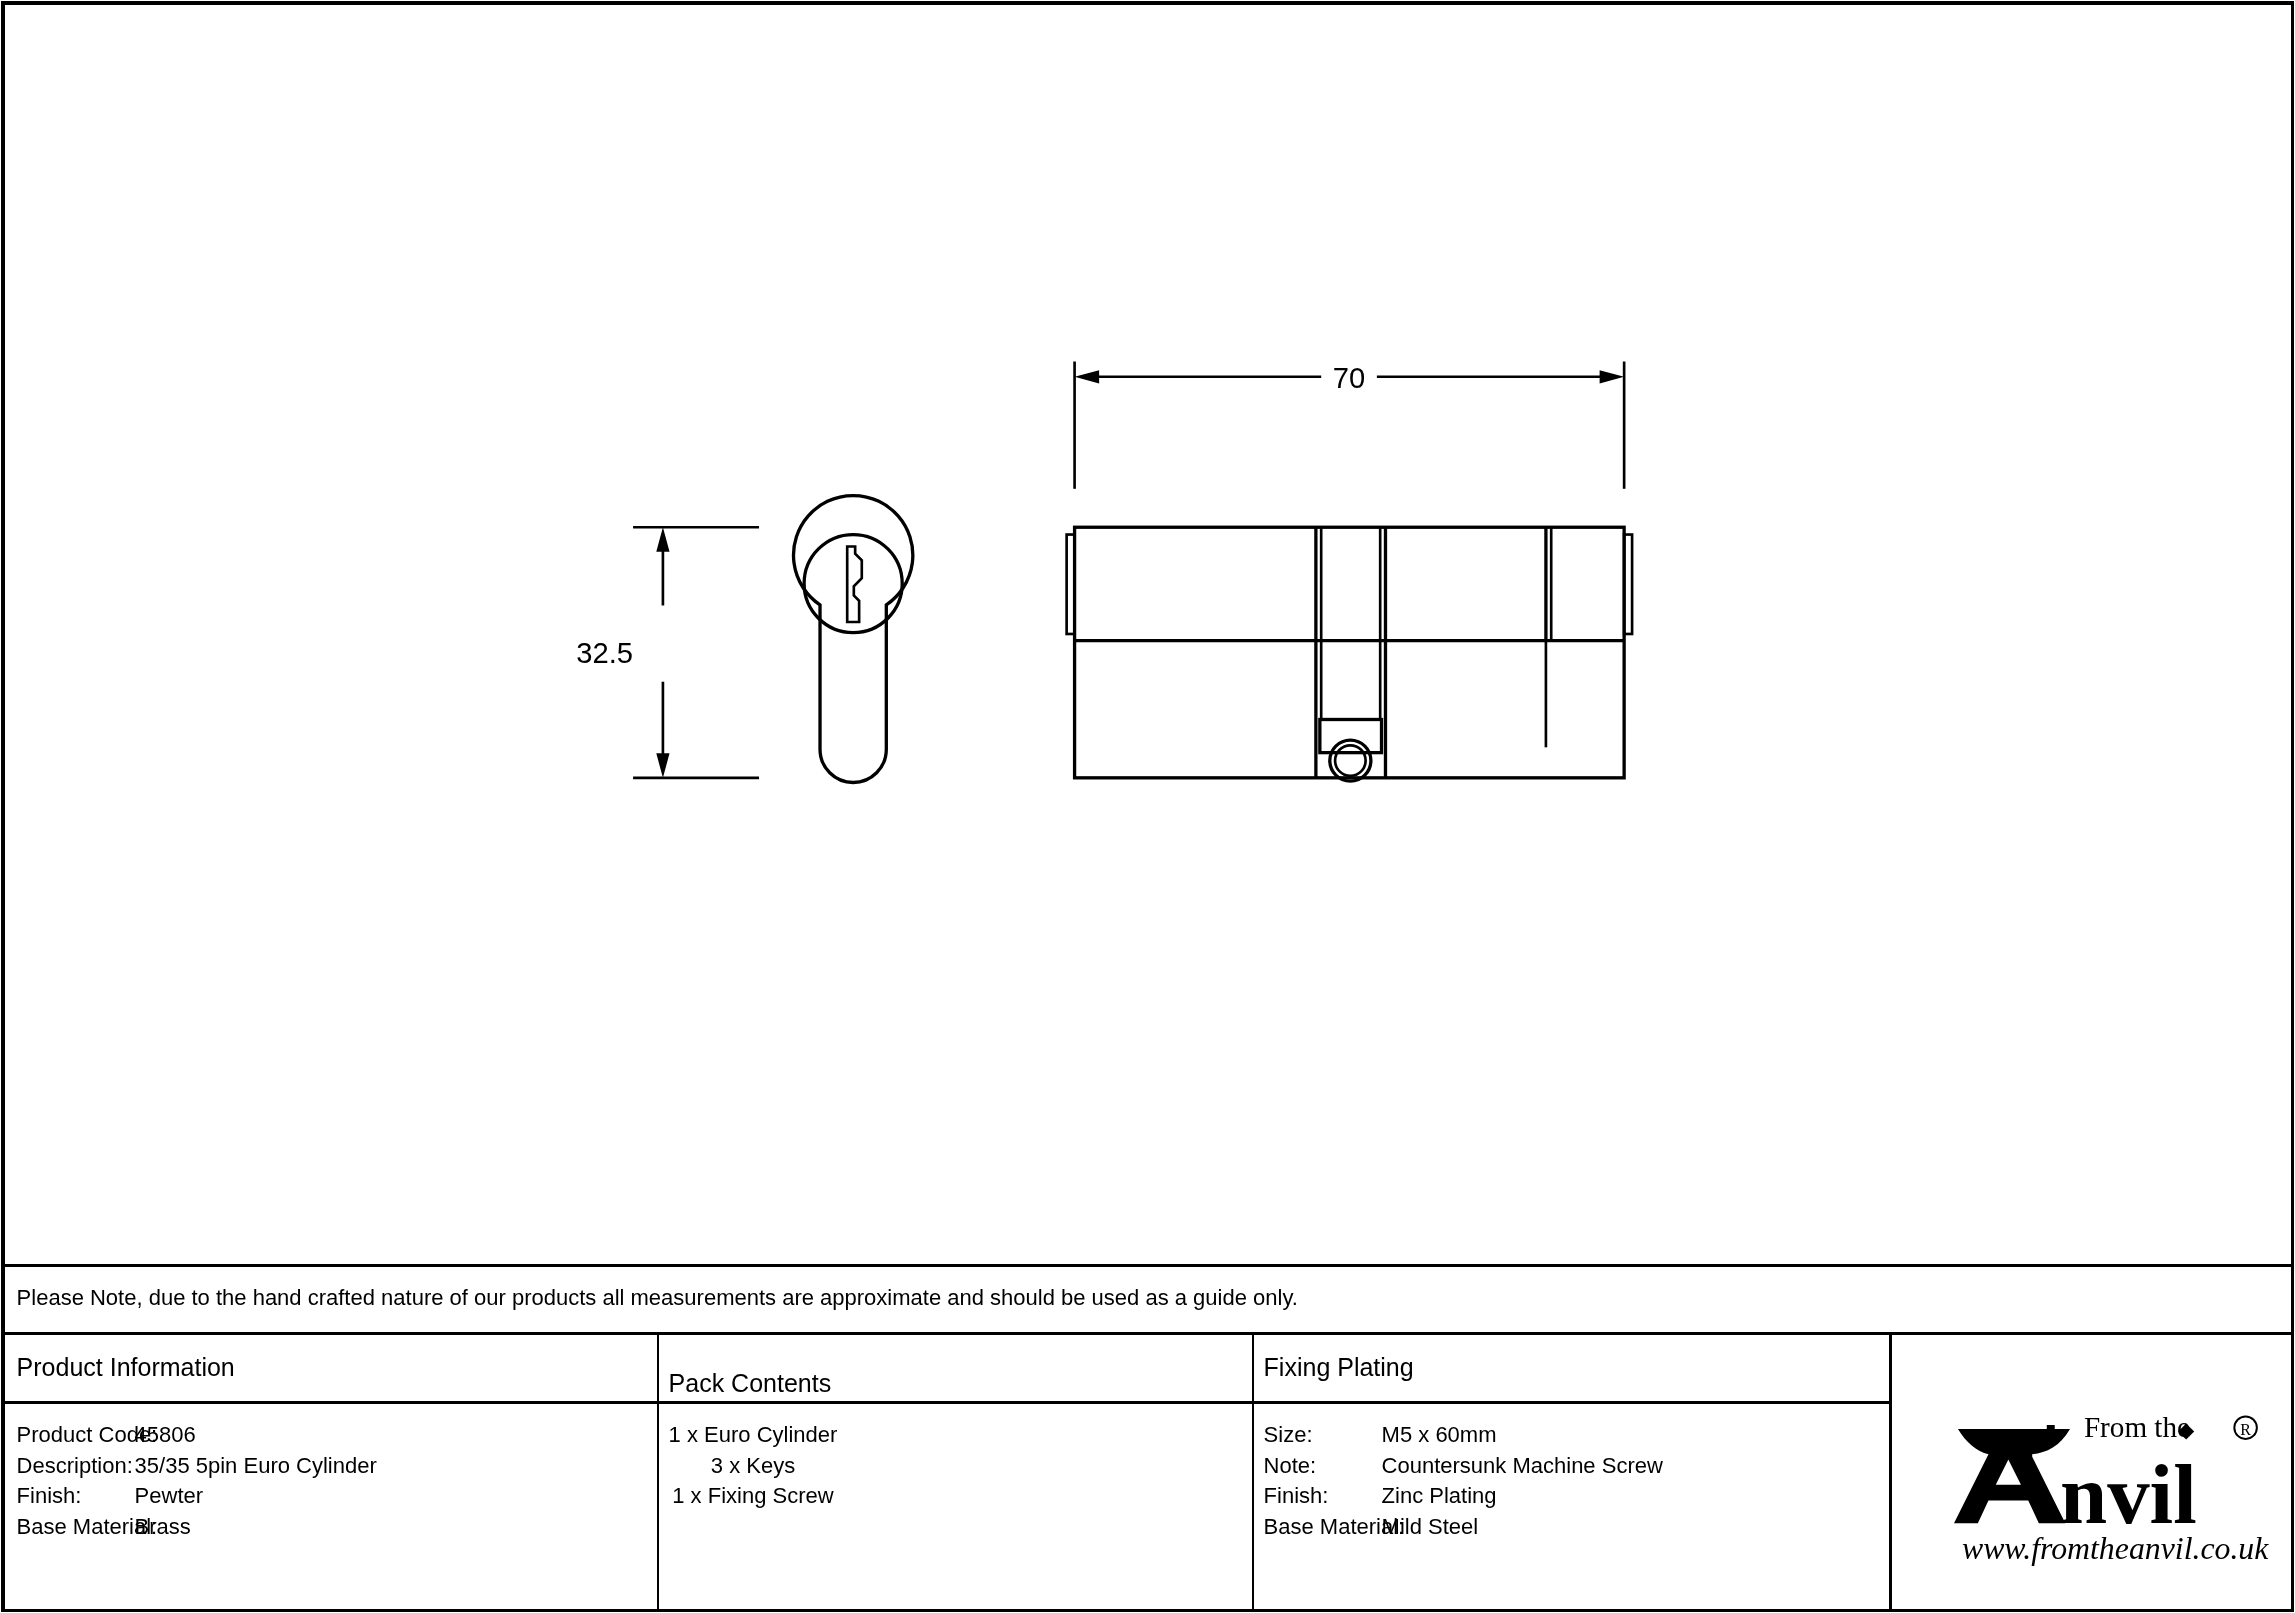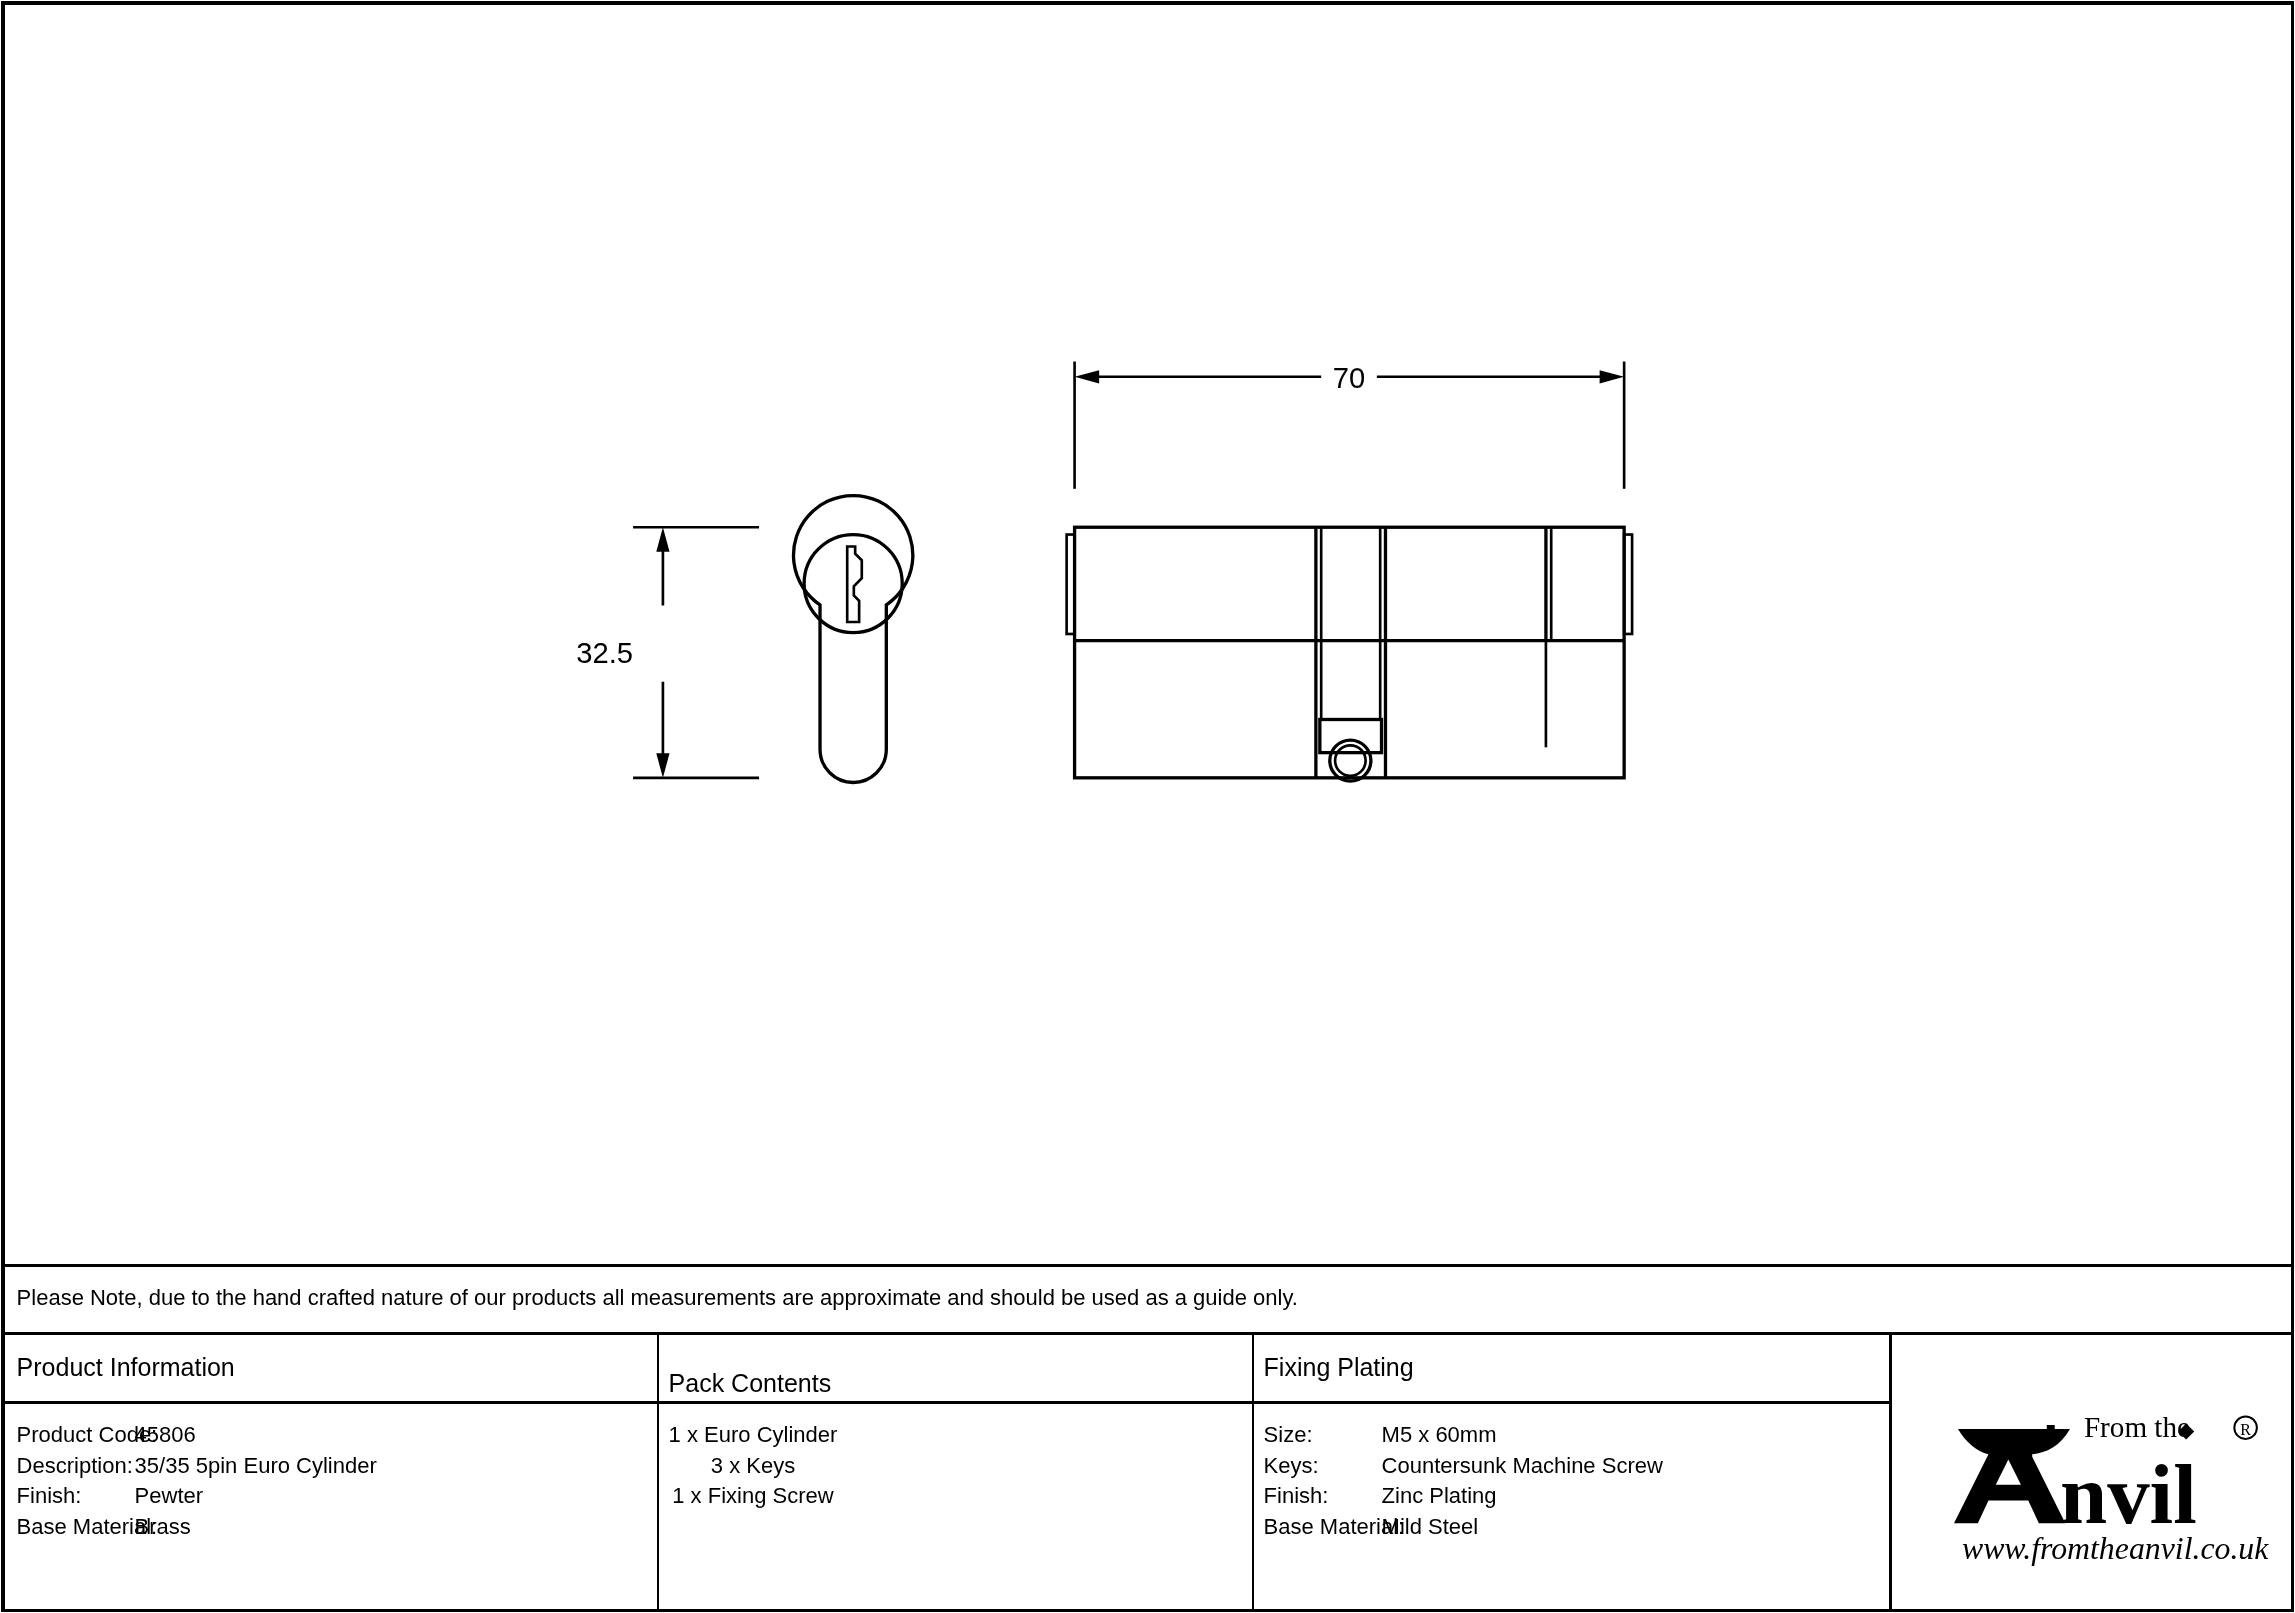--- a/index.html
+++ b/index.html
@@ -261,21 +261,21 @@
       <div class="pack-item">3 x Keys</div>
       <div class="pack-item">1 x Fixing Screw</div>
     </div>
 
     <div class="spec-block spec-3">
       <div class="spec-row">
         <span class="spec-label">Size:</span>
         <span class="spec-value">M5 x 60mm</span>
       </div>
       <div class="spec-row">
-        <span class="spec-label">Keys:</span>
+        <span class="spec-label">Note:</span>
         <span class="spec-value">Countersunk Machine Screw</span>
       </div>
       <div class="spec-row">
         <span class="spec-label">Finish:</span>
         <span class="spec-value">Zinc Plating</span>
       </div>
       <div class="spec-row">
         <span class="spec-label">Base Material:</span>
         <span class="spec-value">Mild Steel</span>
       </div>

